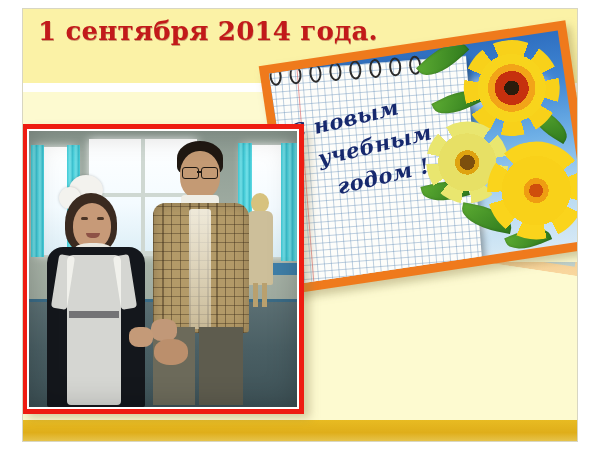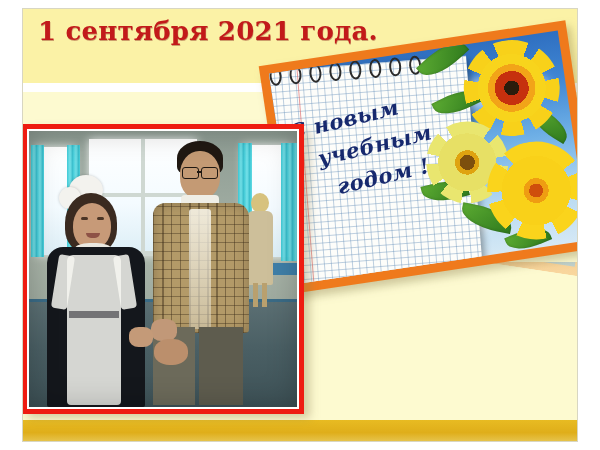--- a/index.html
+++ b/index.html
@@ -334,21 +334,21 @@
 </head>
 <body>
 
 <div id="slide">
 
   <div class="body-area"></div>
 
   <div class="header-band"></div>
   <div class="header-gap"></div>
 
-  <div class="page-title">1 сентября 2021 года.</div>
+  <div class="page-title">1 сентября 2014 года.</div>
 
   <div class="reflection-wrap">
     <div class="reflection-inner">
       <div class="card-frame">
         <div class="card-inner">
 
           <div class="flowers">
             
             
             

